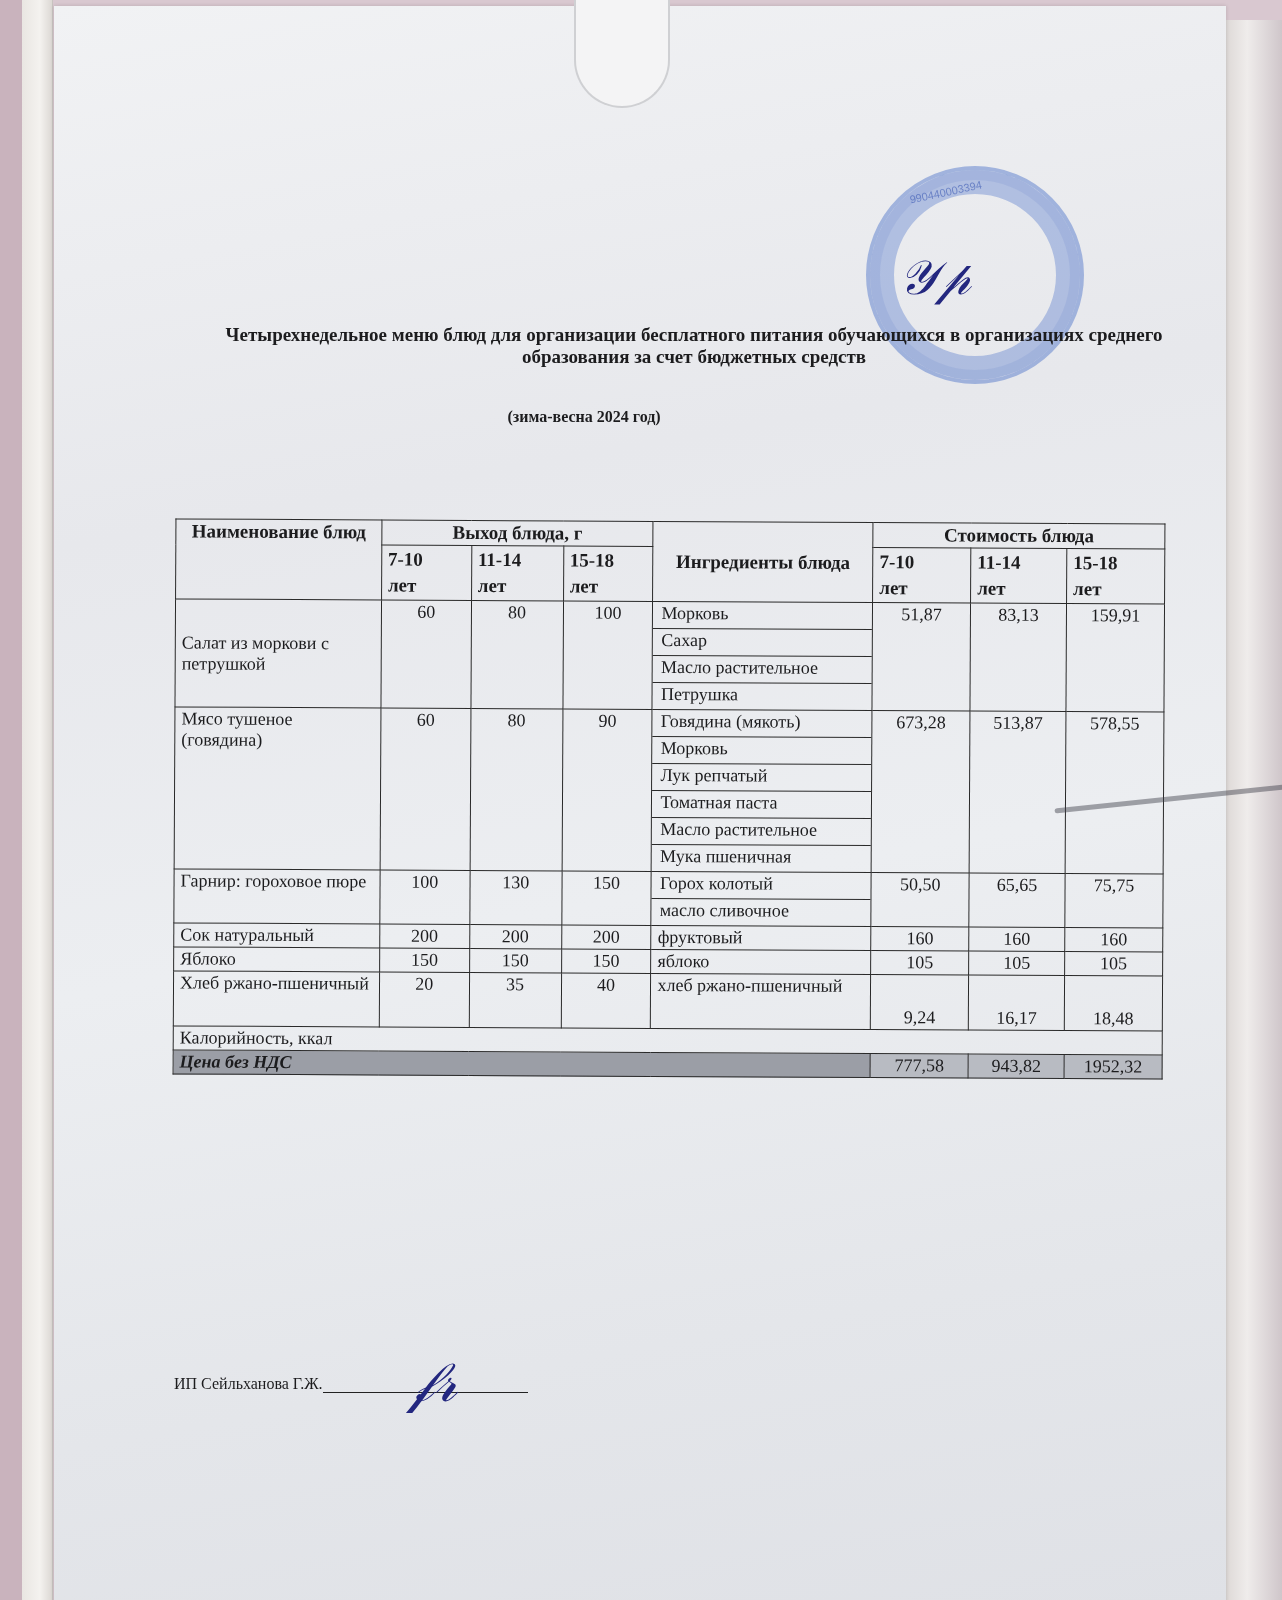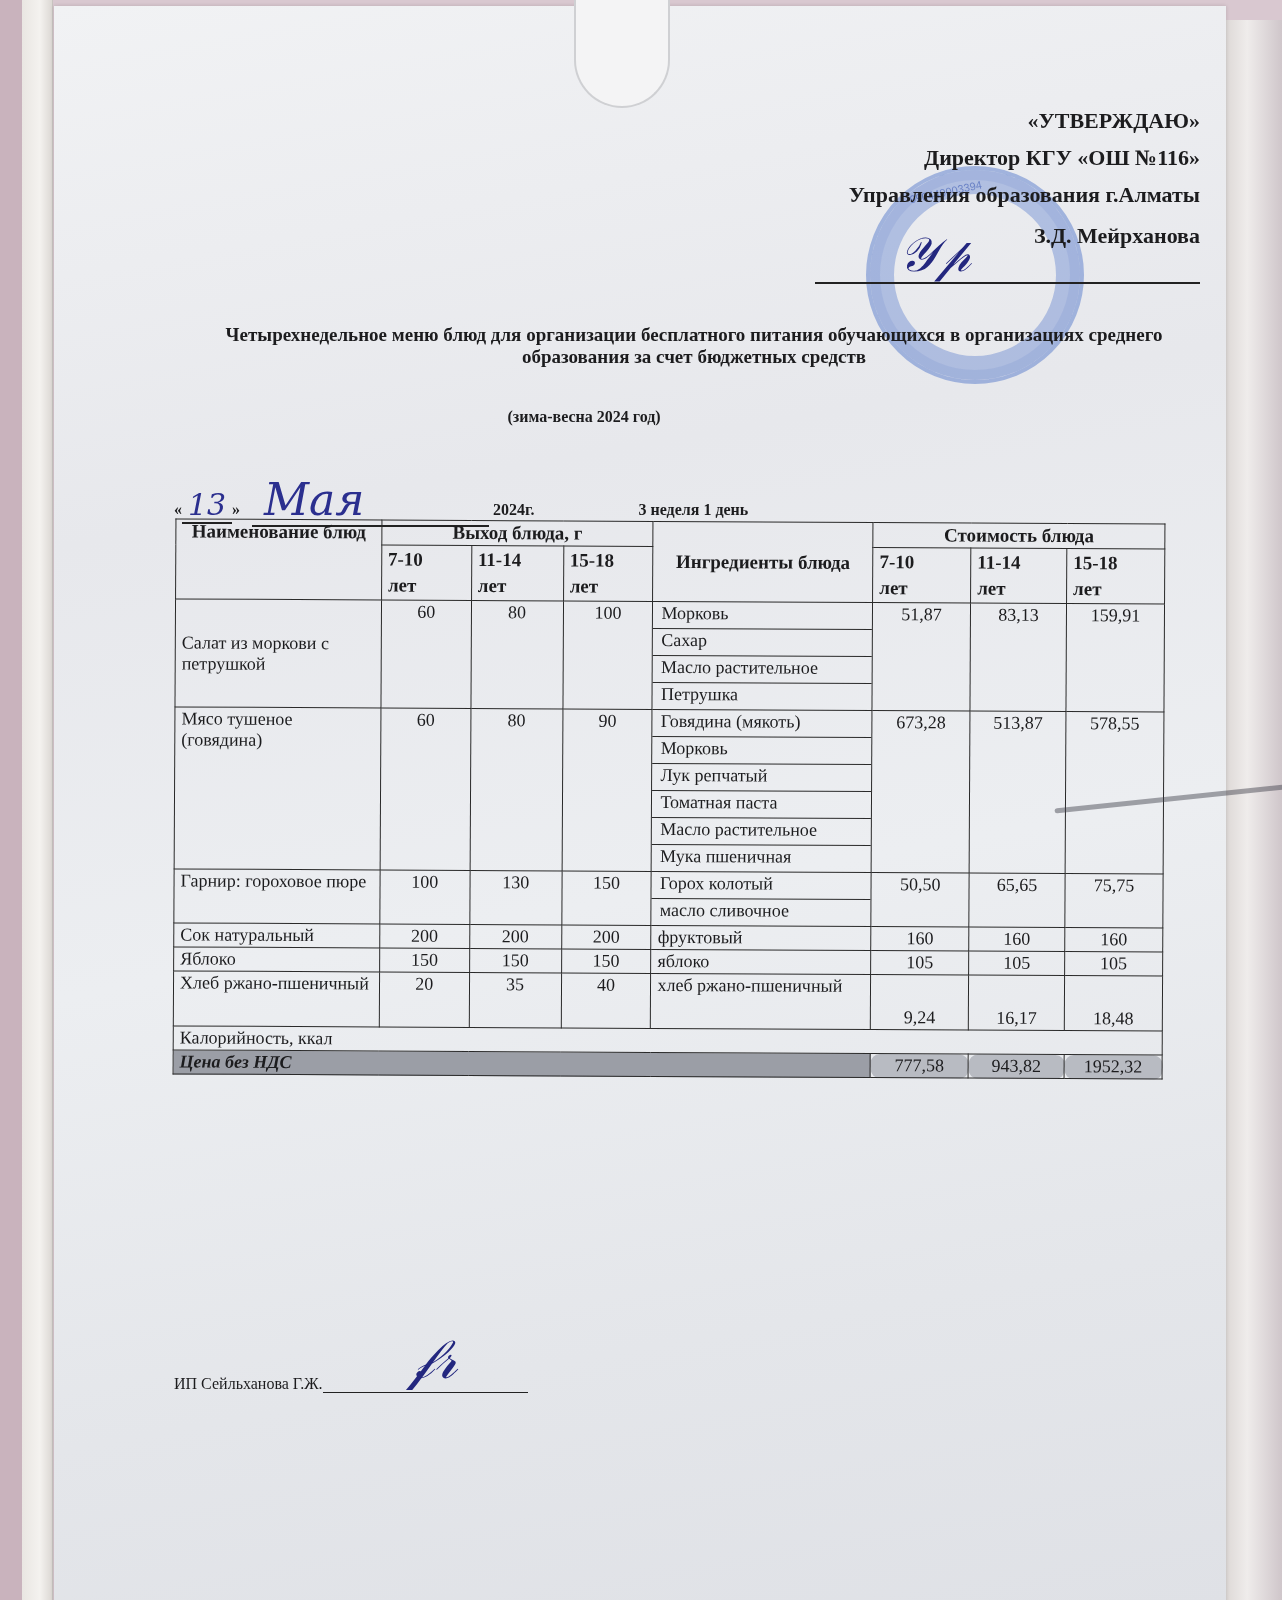--- a/index.html
+++ b/index.html
@@ -53,60 +53,47 @@
   table.menu td, table.menu th { border: 1.5px solid #2a2a2a; padding: 1px 6px; vertical-align: top; }
   table.menu th { font-weight: bold; font-size: 19px; text-align: center; }
   table.menu th.age { text-align: left; font-size: 19px; line-height: 26px; }
   .num { text-align: center; }
   .ing { padding: 0 !important; }
   .ing div { border-bottom: 1.5px solid #2a2a2a; padding: 1px 8px; height: 24px; }
   .ing div:last-child { border-bottom: none; }
   .cost-bottom { vertical-align: bottom !important; text-align: center; }
   tr.price td { background: #9b9ea6; }
   tr.price td.lbl { font-style: italic; font-weight: bold; }
-  tr.price td.v { background: #b8bbc2; text-align: center; border-radius: 9px; }
+  tr.price td.v { background: #b8bbc2; text-align: center; }
   .signer { position: absolute; left: 120px; top: 1368px; font-size: 16px; }
   .signer .line { display: inline-block; width: 205px; border-bottom: 1.5px solid #222; height: 18px; vertical-align: bottom; position: relative; }
-  .sig { position: absolute; color: #23277f; font-family: "DejaVu Serif", serif; font-style: italic; }
+  .sig { position: absolute; color: #23277f; font-family: "DejaVu Serif", serif; font-style: italic; margin-top: 23px; }
   .smudge { position: absolute; left: 1000px; top: 790px; width: 240px; height: 5px; background: rgba(60,60,70,0.45); transform: rotate(-6deg); border-radius: 3px; }
 </style>
 </head>
 <body>
 
 <div class="wall-left"></div>
 <div class="sleeve-edge"></div>
 <div class="sleeve-right"></div>
 
 <div class="paper">
   <div class="tab-cutout"></div>
 
   <div class="stamp"></div>
   <div class="stamp-num">990440003394</div>
 
-  <div class="approve">
-    <div>«УТВЕРЖДАЮ»</div>
-    <div style="margin-top:8px">Директор КГУ «ОШ №116»</div>
-    <div style="margin-top:8px">Управления образования г.Алматы</div>
-    <div style="margin-top:12px">З.Д. Мейрханова</div>
-    <div class="sigline"></div>
-  </div>
   <div class="sig" style="left:845px;top:220px;font-size:48px;">𝒴𝓅</div>
 
   <div class="title">
     <div>Четырехнедельное меню блюд для организации бесплатного питания   обучающихся в организациях среднего</div>
     <div>образования за счет бюджетных средств</div>
   </div>
   <div class="season">(зима-весна 2024 год)</div>
 
-  <div class="dateline">
-    <span>«</span><span class="hand day">13</span><span>»</span>
-    <span class="hand month">Мая</span>
-    <span>2024г.</span>
-    <span class="week">3 неделя 1 день</span>
-  </div>
 
   <table class="menu">
     <colgroup>
       <col style="width:206px">
         <col style="width:90px">
         <col style="width:92px">
         <col style="width:90px">
         <col style="width:220px">
         <col style="width:98px">
         <col style="width:96px">

